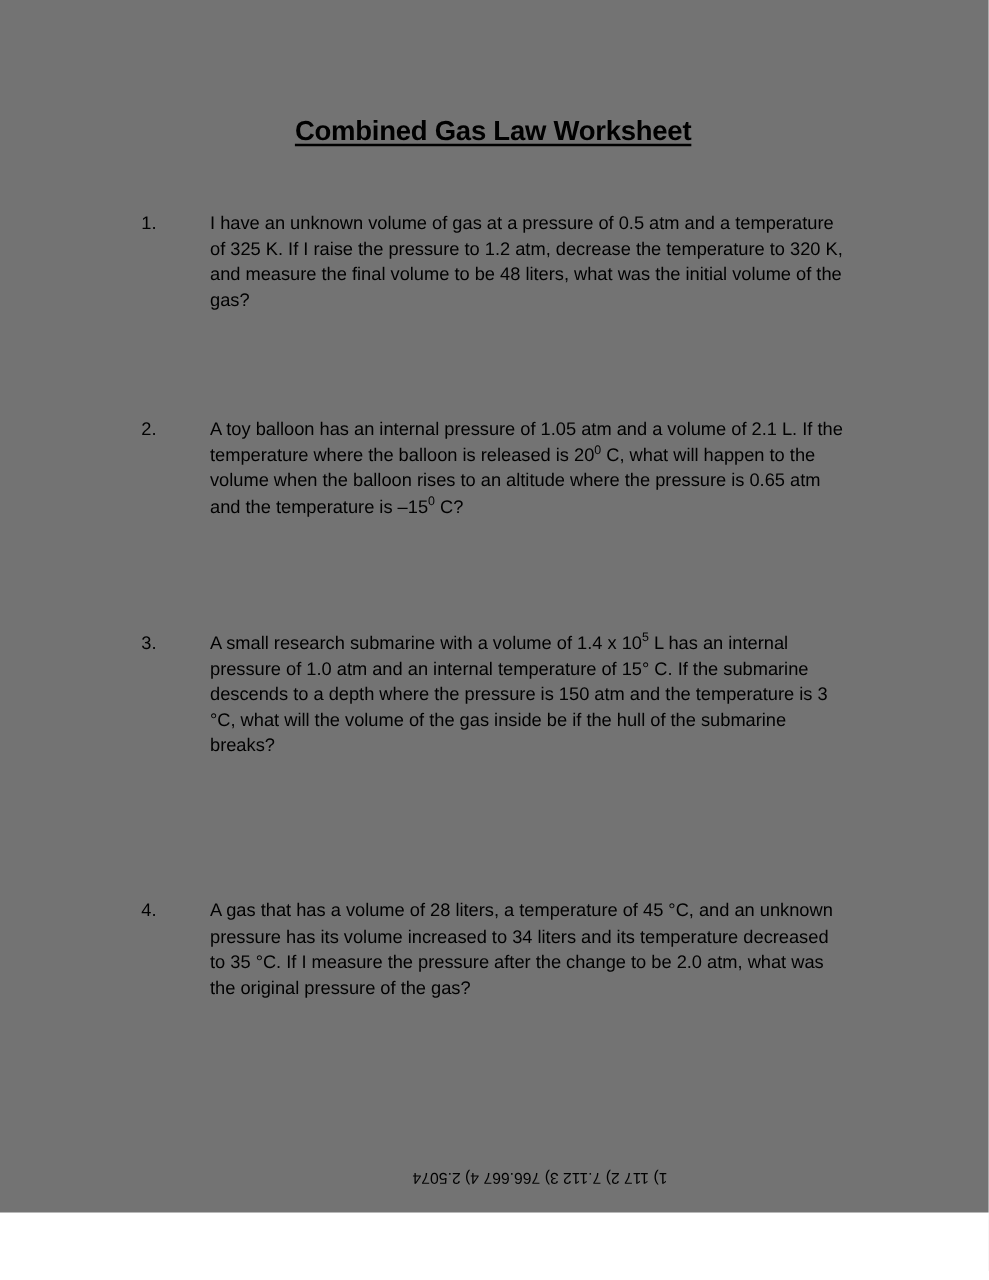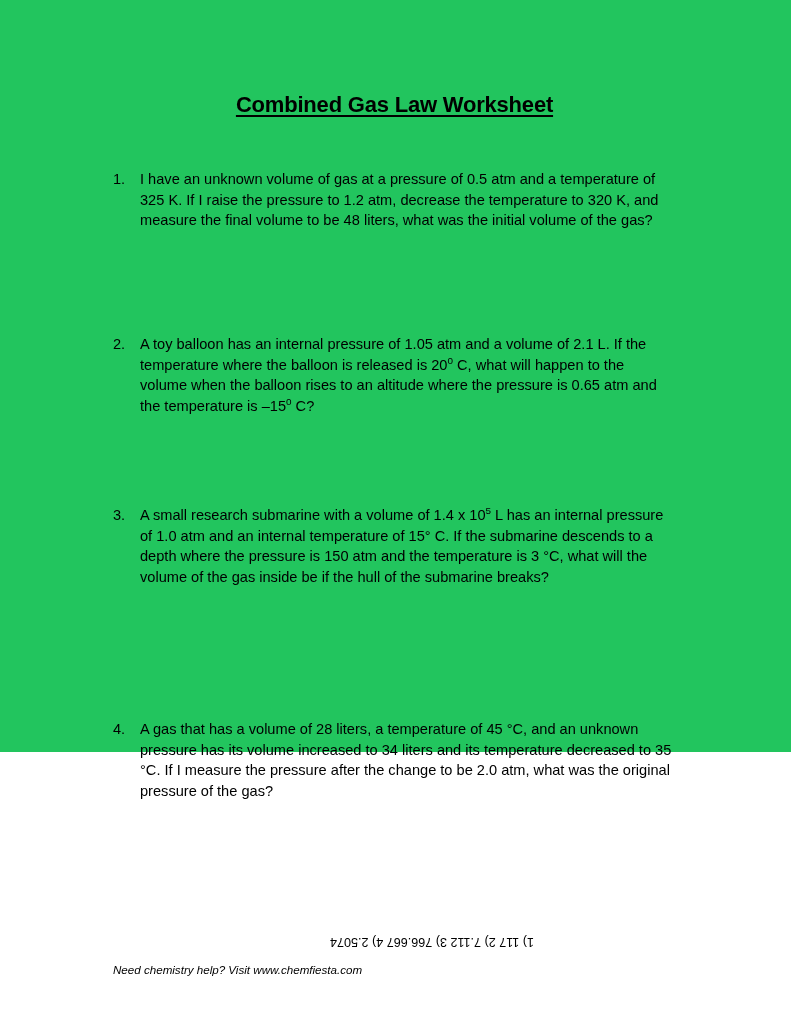--- a/index.html
+++ b/index.html
@@ -13,22 +13,22 @@
     position: relative;
     font-family: "Liberation Sans", sans-serif;
     color: #000000;
     overflow: hidden;
   }
 
   .page {
     position: absolute;
     left: 0; top: 0;
     width: 791px;
-    height: 752px;
-    background: #22c55e;
+    height: 970px;
+    background: #737373;
   }
 
   
   .title {
     position: absolute;
     left: 113px;
     top: 92px;
     width: 563px;
     text-align: center;
     font-size: 22px;
@@ -65,20 +65,21 @@
     display: flex;
     align-items: flex-start;
   }
   .q-num {
     width: 27px;
     flex: 0 0 27px;
     text-align: left;
   }
   .q-text {
     flex: 1 1 auto;
+    margin-left: 28px;
   }
   sup {
     font-size: 0.68em;
     vertical-align: super;
     line-height: 0;
   }
 
   #q1 { top: 169px; }
   #q2 { top: 334px; }
   #q3 { top: 505px; }
@@ -149,15 +150,14 @@
 
   <div class="q" id="q4">
     <div class="q-row">
       <div class="q-num">4.</div>
       <div class="q-text">A gas that has a volume of 28 liters, a temperature of 45 °C, and an unknown pressure has its volume increased to 34 liters and its temperature decreased to 35 °C.  If I measure the pressure after the change to be 2.0 atm, what was the original pressure of the gas?</div>
     </div>
   </div>
 
   <div class="answer-key">1) 117     2) 7.112     3) 766.667     4) 2.5074</div>
 
-  <div class="footer-left">Need chemistry help?  Visit www.chemfiesta.com</div>
 
 </div>
 
 </body></html>

